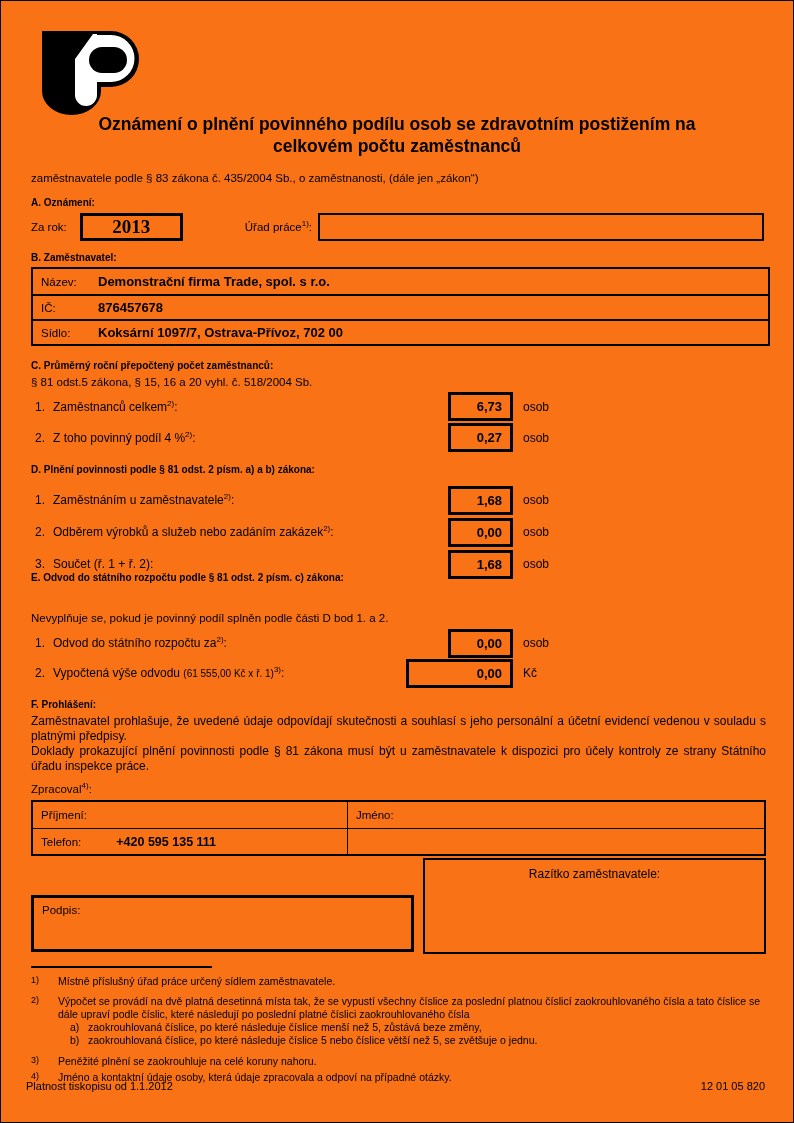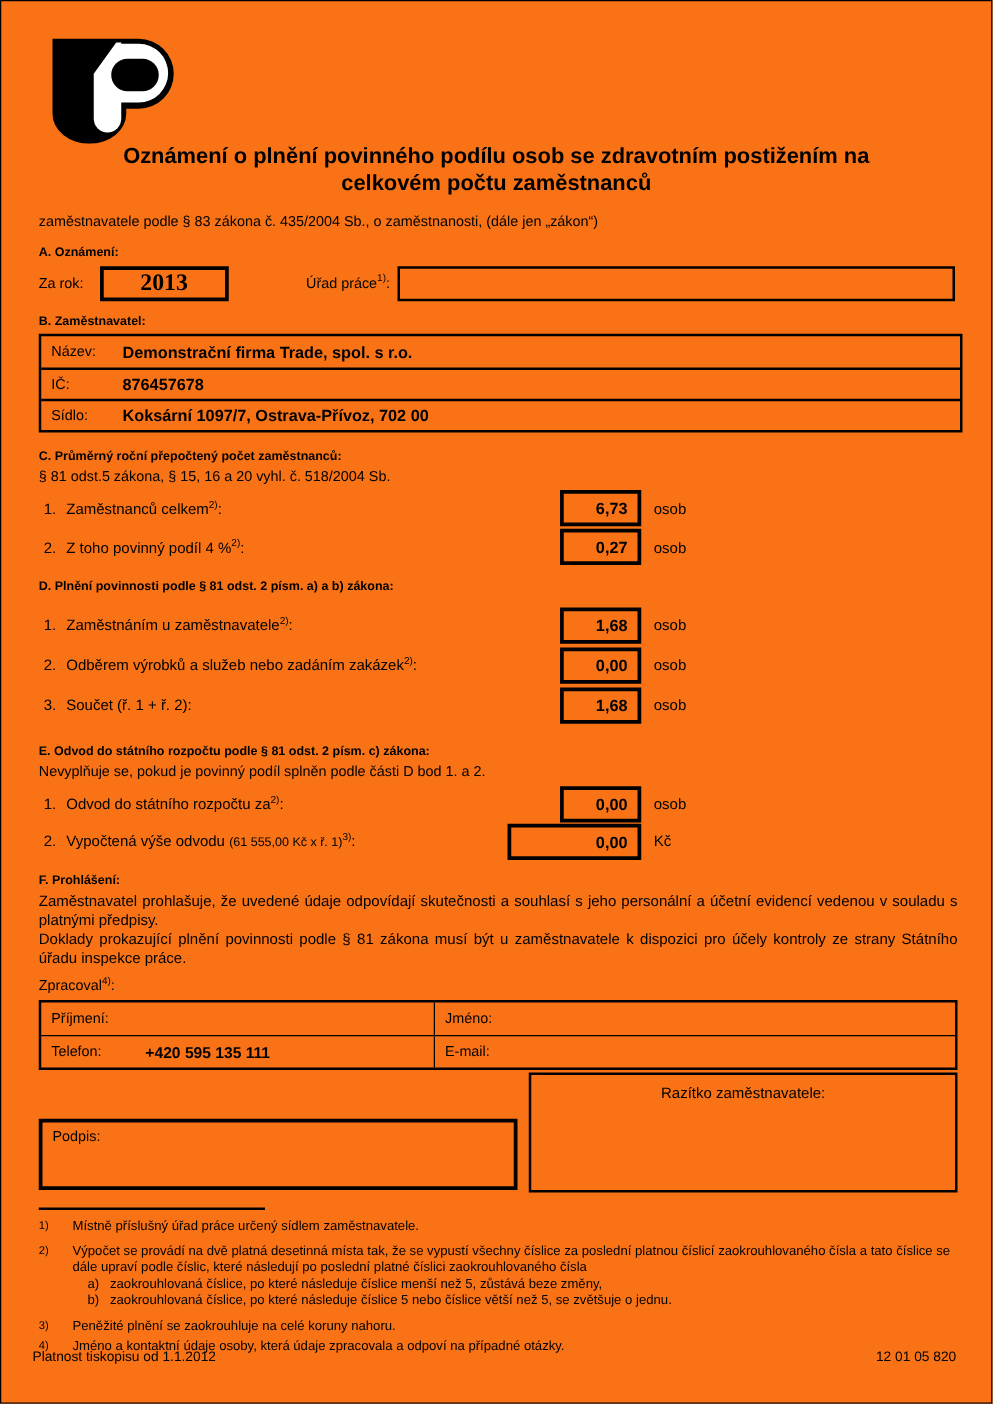--- a/index.html
+++ b/index.html
@@ -64,21 +64,21 @@
 
   .c-heading { left:30px; top:359px; }
   .c-legal { left:30px; top:375px; font-size:11.5px; }
   .c-items { top:390px; }
   .c-items .item-row { height:31px; }
 
   .d-heading { left:30px; top:463px; }
   .d-items { top:483px; }
   .d-items .item-row { height:32px; }
 
-  .e-heading { left:30px; top:595px; }
+  .e-heading { left:30px; top:571px; }
   .e-note { left:30px; top:611px; font-size:11.5px; }
   .e-items { top:627px; }
   .e-items .item-row { height:30px; }
 
   
   .f-heading { left:30px; top:698px; }
   .f-paras { left:30px; top:713px; width:735px; font-size:12px; line-height:15px; text-align:justify; }
   .zpracoval { left:30px; top:782px; font-size:11.5px; }
 
   .contact-table { left:30px; top:799px; width:735px; border:2px solid #000; }
@@ -224,24 +224,20 @@
         </span>
       <span class="ct-cell c2">
           <span>Jméno:</span>
           <span class="ct-val"></span>
         </span>
     </div>
     <div class="ct-row">
       <span class="ct-cell c1">
           <span>Telefon:</span>
           <span class="ct-val">+420 595 135 111</span>
-        </span>
-      <span class="ct-cell c2">
-          <span>E-mail:</span>
-          <span class="ct-val"></span>
         </span>
     </div>
   </div>
 
   <div class="abs podpis-box">
     <span>Podpis:</span>
   </div>
   <div class="abs razitko-box">
     <span>Razítko zaměstnavatele:</span>
   </div>

